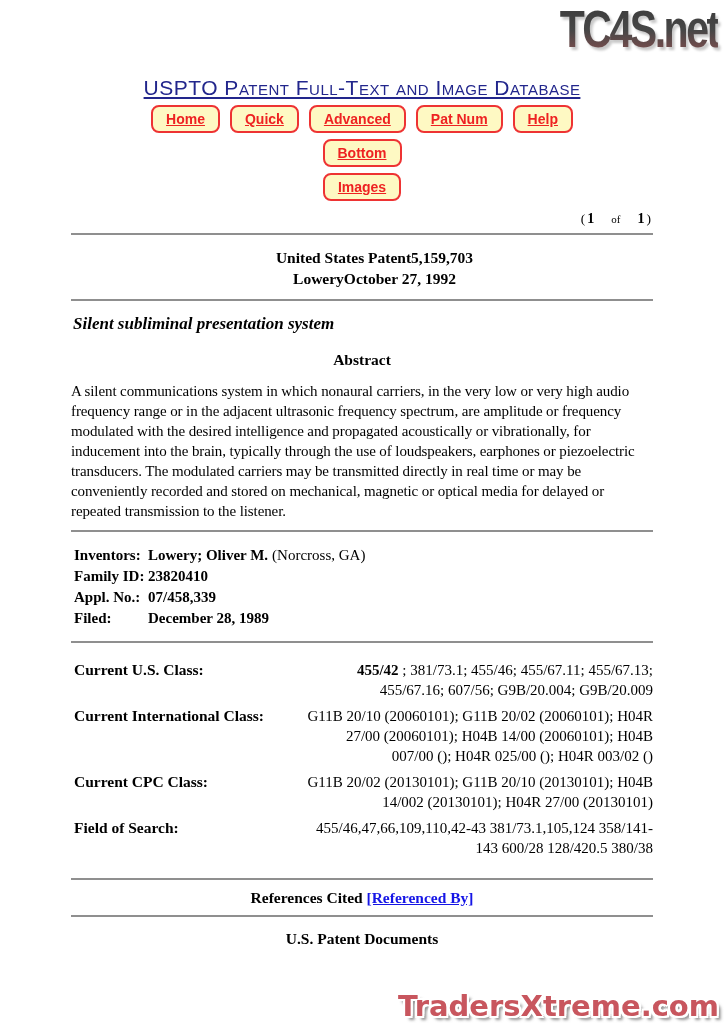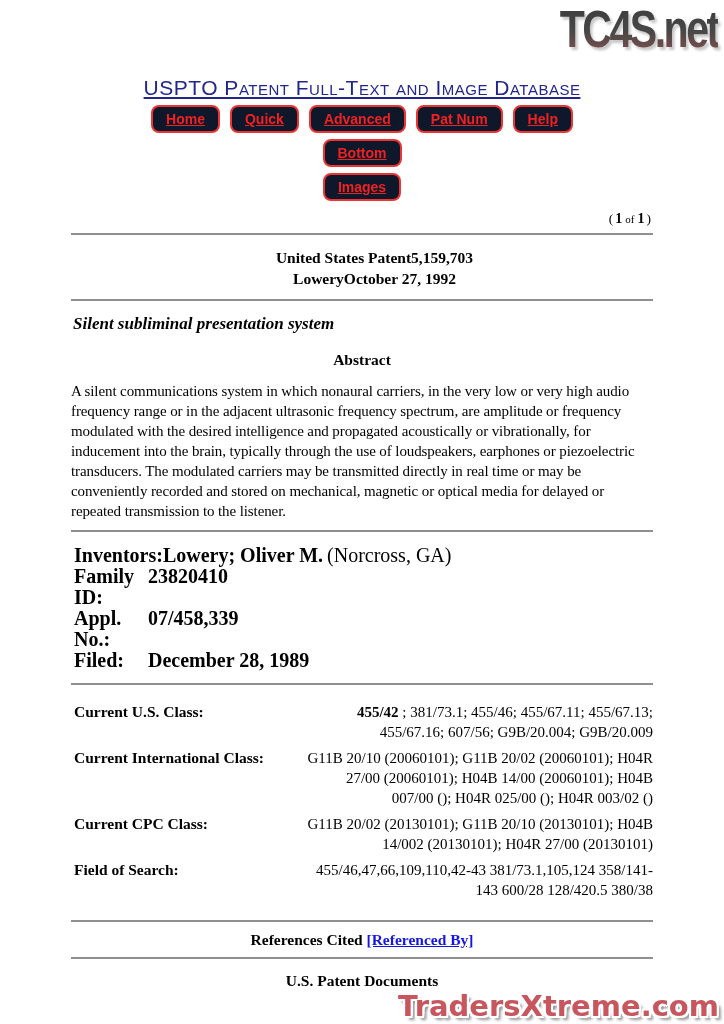--- a/index.html
+++ b/index.html
@@ -35,44 +35,44 @@
   .uspto-title { text-align:center; }
   .uspto-title a {
     font-family:"Liberation Sans", sans-serif; font-weight:normal;
     font-variant:small-caps; font-size:21px; letter-spacing:0.5px;
     color:#22268c; text-decoration:underline; cursor:pointer;
   }
   .nav-row { text-align:center; margin-top:6px; }
   .nav-row.first { margin-top:5px; }
   .btn {
     display:inline-block; margin:0 3px; padding:4px 13px;
-    border:2px solid #ee3333; border-radius:8px; background:#0f172a;
+    border:2px solid #ee3333; border-radius:8px; background:#fef9c3;
     font-family:"Liberation Sans", sans-serif; font-weight:bold; font-size:14px;
     color:#ee2222; text-decoration:underline; cursor:pointer;
   }
   .pagination { text-align:right; font-size:13.5px; margin:10px 0 4px; }
   .pagination b { font-size:14px; }
-  .pagination .of { font-size:11px; margin:0 3px; }
+  .pagination .of { font-size:11px; margin:0 17px; }
   .pagination .paren { margin:0 2px; }
 
   
   hr.rule { border:none; border-top:2.5px solid #8f8f8f; height:0; margin:6px 0; }
 
   
   .phead { padding:6px 2px 4px 7px; }
   .prow { display:flex; justify-content:center; font-weight:bold; font-size:15.5px; line-height:21px;margin-left:20px; }
   .doc-title { font-weight:bold; font-style:italic; font-size:17px; margin:13px 0 0 2px; }
 
   
   .abs-head { text-align:center; font-weight:bold; font-size:15.5px; margin-top:17px; }
   .abs-text { font-size:15px; line-height:20px; margin-top:12px; letter-spacing:-0.1px; }
 
   
   .info { padding:7px 0 6px 3px; }
-  .info-row { display:flex; font-size:20px; line-height:21px; font-weight:bold; }
+  .info-row { display:flex; font-size:15px; line-height:21px; font-weight:bold;align-items:center; }
   .info-row .ilabel { flex:0 0 74px; }
   .info-row .normal { font-weight:normal; margin-left:4px; }
 
   
   .classes { padding:11px 0 8px 3px; }
   .class-row { display:flex; margin-bottom:6px; font-size:15px; }
   .class-row .clabel { flex:1; font-weight:bold; font-size:15.5px; line-height:20px; }
   .class-row .cval { flex:0 0 352px; text-align:right; line-height:20px; }
   .class-row .cval b { }
 

